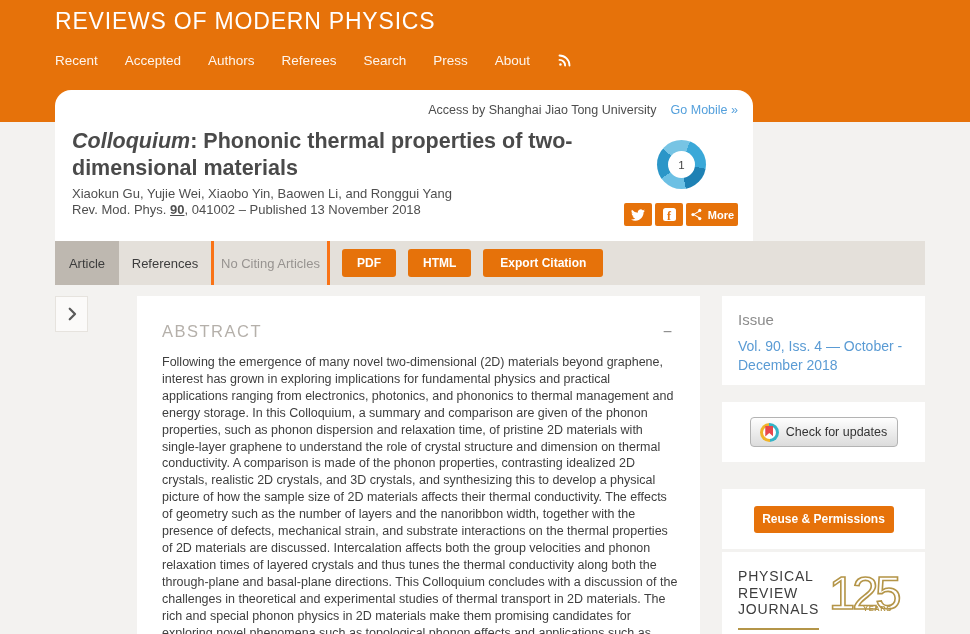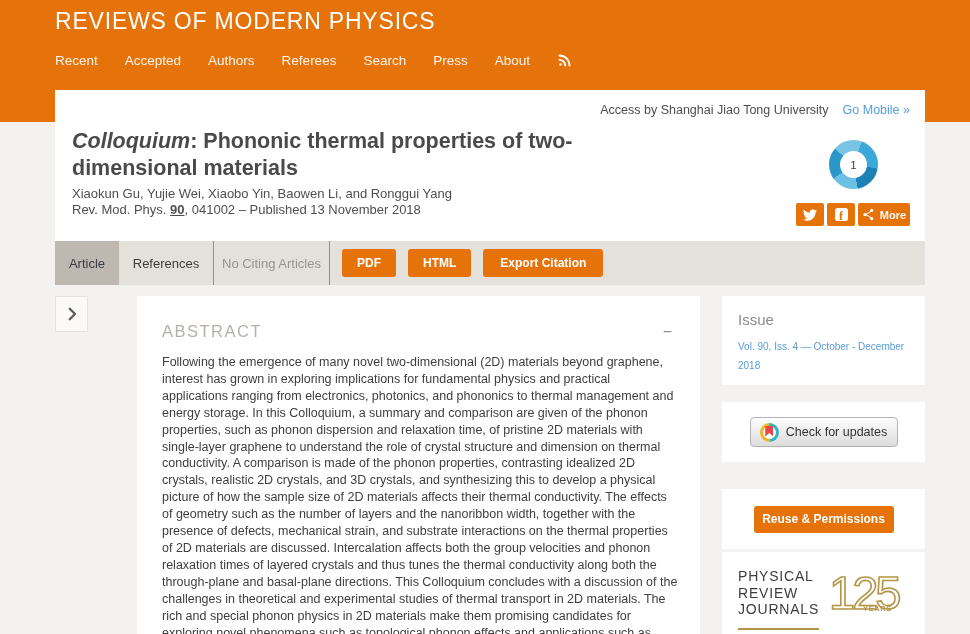--- a/index.html
+++ b/index.html
@@ -8,21 +8,21 @@
   .screen { position:relative; width:970px; height:634px; background:#f3f2f0; overflow:hidden; margin:0 auto; }
 
   
   .orange-band { position:absolute; left:0; top:0; width:970px; height:122px; background:#e6720a; }
   .journal-title { position:absolute; left:55px; top:8px; color:#ffffff; font-size:23px; font-weight:400; letter-spacing:0.8px; }
   .main-nav { position:absolute; left:55px; top:53px; display:flex; align-items:center; gap:27px; }
   .main-nav a { color:rgba(255,255,255,0.93); font-size:13.5px; text-decoration:none; cursor:pointer; }
   .rss-icon { display:inline-flex; width:15px; height:15px; }
 
   
-  .header-card { position:absolute; left:55px; top:90px; width:870px; height:195px; background:#ffffff; }
+  .header-card { position:absolute; left:55px; top:90px; width:698px; height:195px; background:#ffffff;border-radius:16px; }
   .access-row { position:absolute; top:13px; right:15px; font-size:12.5px; color:#4d4d4d; }
   .access-row a { color:#54a0dc; text-decoration:none; margin-left:14px; cursor:pointer; }
   .article-title { position:absolute; left:17px; top:38px; width:590px; font-size:21.5px; line-height:27px; font-weight:700; color:#4a4a4a; }
   .article-title em { font-style:italic; }
   .authors { position:absolute; left:17px; top:96px; font-size:13px; color:#4f4f4f; }
   .citation { position:absolute; left:17px; top:112px; font-size:13px; color:#4f4f4f; }
   .citation b { font-weight:bold;text-decoration:underline; }
 
   .altmetric { position:absolute; top:50px; right:47px; width:49px; height:49px; border-radius:50%;
     background:conic-gradient(from 20deg,#3aa8d8 0 80deg,#1e81b4 80deg 150deg,#6cc0e4 150deg 215deg,#2b96c8 215deg 290deg,#77c4e4 290deg 360deg);
@@ -30,21 +30,21 @@
   .altmetric-inner { width:27px; height:27px; border-radius:50%; background:#ffffff; display:flex; align-items:center; justify-content:center; font-size:11.5px; color:#444; }
 
   .social-row { position:absolute; top:113px; right:15px; display:flex; gap:3px; }
   .social-btn { height:23px; background:#e6720a; border-radius:2px; display:flex; align-items:center; justify-content:center; cursor:pointer; }
   .social-btn.sq { width:28px; }
   .social-btn.more { width:52px; gap:5px; color:#fff; font-size:11px; font-weight:bold; }
   .fb-box { width:13px; height:13px; background:#ffffff; border-radius:2.5px; color:#e6720a; font-size:12px; font-weight:bold; display:flex; align-items:flex-end; justify-content:center; line-height:10px; font-family:"Liberation Serif", serif; }
 
   
   .tab-strip { position:absolute; left:0; bottom:0; width:870px; height:44px; background:#e4e0da; display:flex; align-items:center; }
-  .tab { height:44px; display:flex; align-items:center; justify-content:center; font-size:13px; color:#3c3c3c; cursor:pointer; border-right:1px solid #f97316; }
+  .tab { height:44px; display:flex; align-items:center; justify-content:center; font-size:13px; color:#3c3c3c; cursor:pointer; border-right:3px solid #f97316; }
   .tab.active { background:#beb8b0; border-right:none; }
   .tab.disabled { color:#979390; }
   .t-article { width:64px; }
   .t-references { width:95px; }
   .t-citing { width:116px; }
   .action-btn { height:28px; margin-left:12px; padding:0 15px; background:#e6720a; border:none; border-radius:3px; color:#ffffff; font-size:12px; font-weight:bold; font-family:"Liberation Sans", sans-serif; display:flex; align-items:center; cursor:pointer; }
   .action-btn.export { padding:0 17px; }
 
   
   .collapse-nav { position:absolute; left:55px; top:296px; width:33px; height:36px; background:#fbfaf9; border:1px solid #e6e3de; display:flex; align-items:center; justify-content:center; cursor:pointer; }
@@ -52,21 +52,21 @@
   .abstract-card { position:absolute; left:137px; top:296px; width:563px; height:338px; background:#ffffff; padding:26px 28px 0 25px; }
   .abstract-head { display:flex; justify-content:space-between; align-items:center; margin-bottom:13px; }
   .abstract-heading { font-size:16.5px; letter-spacing:1.5px; color:#b5b0aa; }
   .collapse-icon { color:#8b8b8b; font-size:16px; cursor:pointer; line-height:10px; }
   .abstract-text { width:516px; font-size:12.5px; line-height:16.9px; color:#3e3e3e; }
 
   
   .side-card { position:absolute; left:722px; width:203px; background:#ffffff; }
   .issue-card { top:296px; height:89px; padding:15px 16px; }
   .issue-heading { font-size:15px; color:#8c8c8c; margin-bottom:9px; }
-  .issue-link { font-size:10px; line-height:19px; color:#5a9bd4; text-decoration:none; cursor:pointer; display:block; }
+  .issue-link { font-size:14px; line-height:19px; color:#5a9bd4; text-decoration:none; cursor:pointer; display:block; }
 
   .crossmark-card { top:402px; height:60px; display:flex; align-items:center; justify-content:center; }
   .crossmark-btn { width:148px; height:30px; border:1px solid #b3b3b3; border-radius:4px;
     background:linear-gradient(#fefefe,#dcdcdc); display:flex; align-items:center; justify-content:center; gap:7px;
     font-size:12.5px; color:#333; font-family:"Liberation Sans", sans-serif; cursor:pointer; }
   .crossmark-logo { position:relative; width:19px; height:19px; border-radius:50%;
     background:conic-gradient(from 180deg,#f0b429 0 180deg,#35b3c6 180deg 360deg); display:inline-block; }
   .crossmark-logo::before { content:""; position:absolute; left:3px; top:3px; width:13px; height:13px; border-radius:50%; background:#ffffff; }
   .crossmark-bookmark { position:absolute; left:5.5px; top:3px; width:8px; height:11px; background:#e8474b;
     clip-path:polygon(0 0,100% 0,100% 100%,50% 68%,0 100%); }

